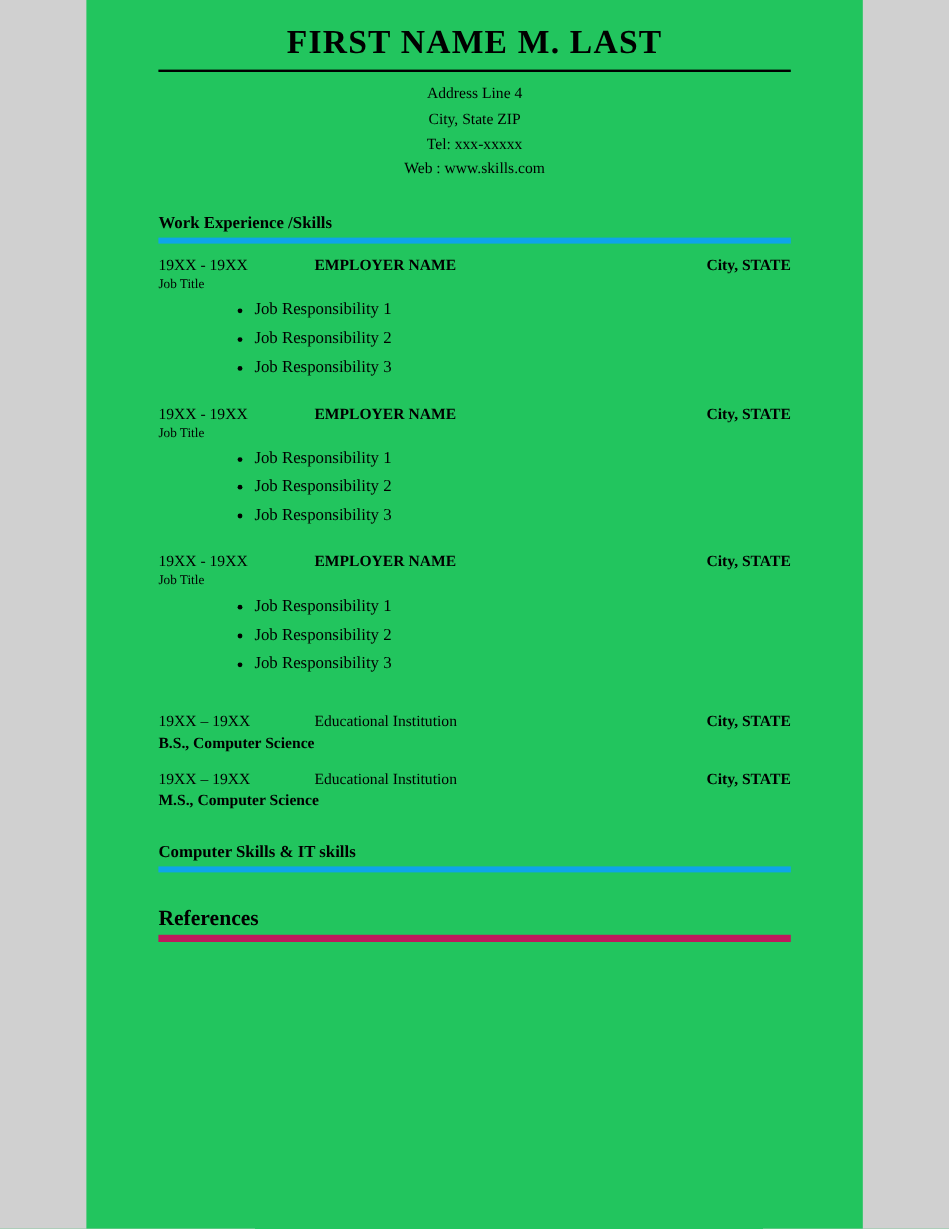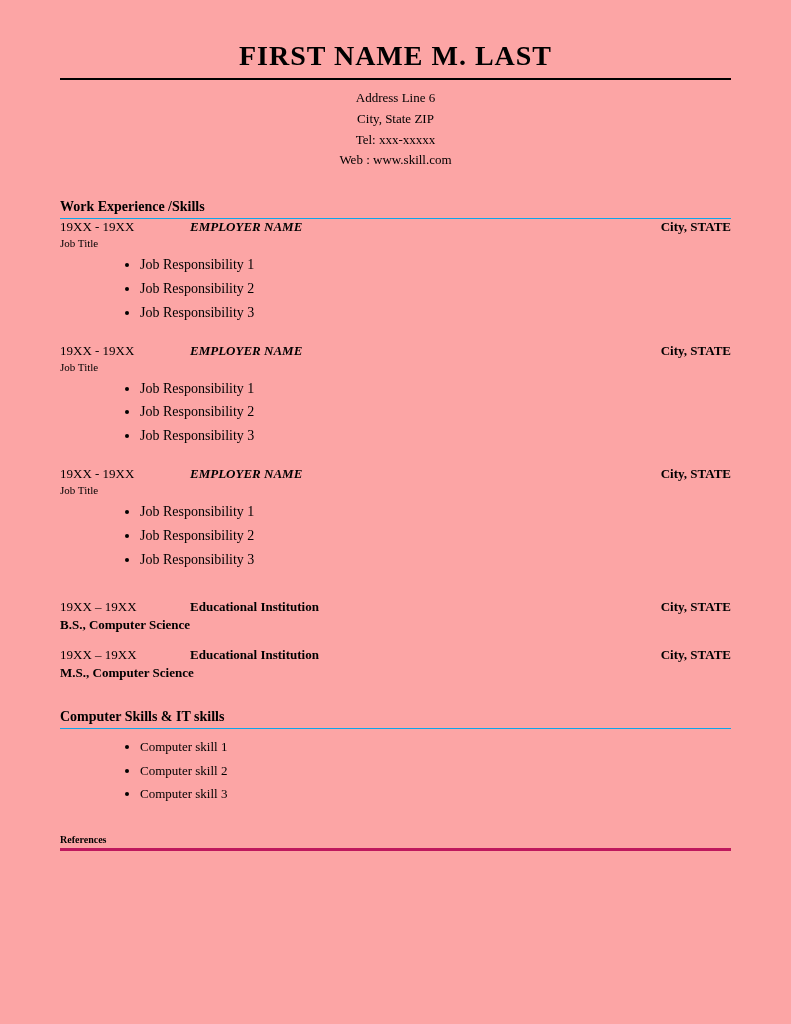--- a/index.html
+++ b/index.html
@@ -9,24 +9,24 @@
     }
     body {
       background: #d0d0d0;
       display: flex;
       justify-content: center;
       align-items: flex-start;
       min-height: 100vh;
       font-family: Times New Roman, serif;
     }
     .page {
-      background: #fca5a5;
-      width: 791px;
+      background: #22c55e;
+      width: 647px;
       min-height: 1024px;
-      padding: 40px 60px 40px 60px;
+      padding: 20px 60px 40px 60px;
     }
     .header-name {
       text-align: center;
       font-size: 28px;
       font-weight: bold;
       letter-spacing: 1px;
       margin-bottom: 4px;
       border-bottom: 2px solid #000;
       padding-bottom: 6px;
     }
@@ -39,40 +39,40 @@
     .header-contact a {
       color: #0000cc;
       text-decoration: underline;
     }
     .section {
       margin-top: 28px;
     }
     .section-title {
       font-size: 14px;
       font-weight: bold;
-      border-bottom: 1px solid #0ea5e9;
+      border-bottom: 5px solid #0ea5e9;
       padding-bottom: 3px;
+      margin-bottom: 10px;
     }
     .job-entry {
       margin-bottom: 18px;
     }
     .job-header {
       display: flex;
       align-items: flex-end;
     }
     .job-dates {
       font-size: 13px;
       width: 130px;
       flex-shrink: 0;
     }
     .job-employer {
       font-size: 13px;
       font-weight: bold;
       flex: 1;
-      font-style: italic;
     }
     .job-location {
       font-size: 13px;
       font-weight: bold;
       text-align: right;
       width: 140px;
       flex-shrink: 0;
     }
     .job-title {
       font-size: 11px;
@@ -93,21 +93,21 @@
       display: flex;
       align-items: flex-start;
     }
     .edu-dates {
       font-size: 13px;
       width: 130px;
       flex-shrink: 0;
     }
     .edu-institution {
       font-size: 13px;
-      font-weight: bold;
+      font-weight: normal;
       flex: 1;
     }
     .edu-location {
       font-size: 13px;
       font-weight: bold;
       text-align: right;
       width: 140px;
       flex-shrink: 0;
     }
     .edu-degree {
@@ -119,38 +119,38 @@
       list-style: disc;
       margin-left: 80px;
       font-size: 13px;
       line-height: 1.8;
       margin-top: 6px;
     }
     .references-section {
       margin-top: 28px;
     }
     .references-title {
-      font-size: 10px;
-      font-weight: bold;
-      border-bottom: 3px solid #be185d;
+      font-size: 18px;
+      font-weight: bold;
+      border-bottom: 6px solid #be185d;
       padding-bottom: 3px;
     }
   </style>
 </head>
 <body>
 
 <div class="page">
 
   <div class="header-name">FIRST NAME M. LAST</div>
 
   <div class="header-contact">
-    <div>Address Line 6</div>
+    <div>Address Line 4</div>
     <div>City, State ZIP</div>
     <div>Tel: xxx-xxxxx</div>
-    <div>Web : www.skill.com</div>
+    <div>Web : www.skills.com</div>
   </div>
 
   <div class="section">
     <div class="section-title">Work Experience /Skills</div>
 
     <div class="job-entry">
       <div class="job-header">
         <span class="job-dates">19XX - 19XX</span>
         <span class="job-employer">EMPLOYER NAME</span>
         <span class="job-location">City, STATE</span>
@@ -208,24 +208,19 @@
         <span class="edu-dates">19XX – 19XX</span>
         <span class="edu-institution">Educational Institution</span>
         <span class="edu-location">City, STATE</span>
       </div>
       <div class="edu-degree">M.S., Computer Science</div>
     </div>
   </div>
 
   <div class="section">
     <div class="section-title">Computer Skills &amp; IT skills</div>
-    <ul class="skills-list">
-      <li>Computer skill 1</li>
-      <li>Computer skill 2</li>
-      <li>Computer skill 3</li>
-    </ul>
   </div>
 
   <div class="references-section">
     <div class="references-title">References</div>
   </div>
 
 </div>
 
 </body></html>

